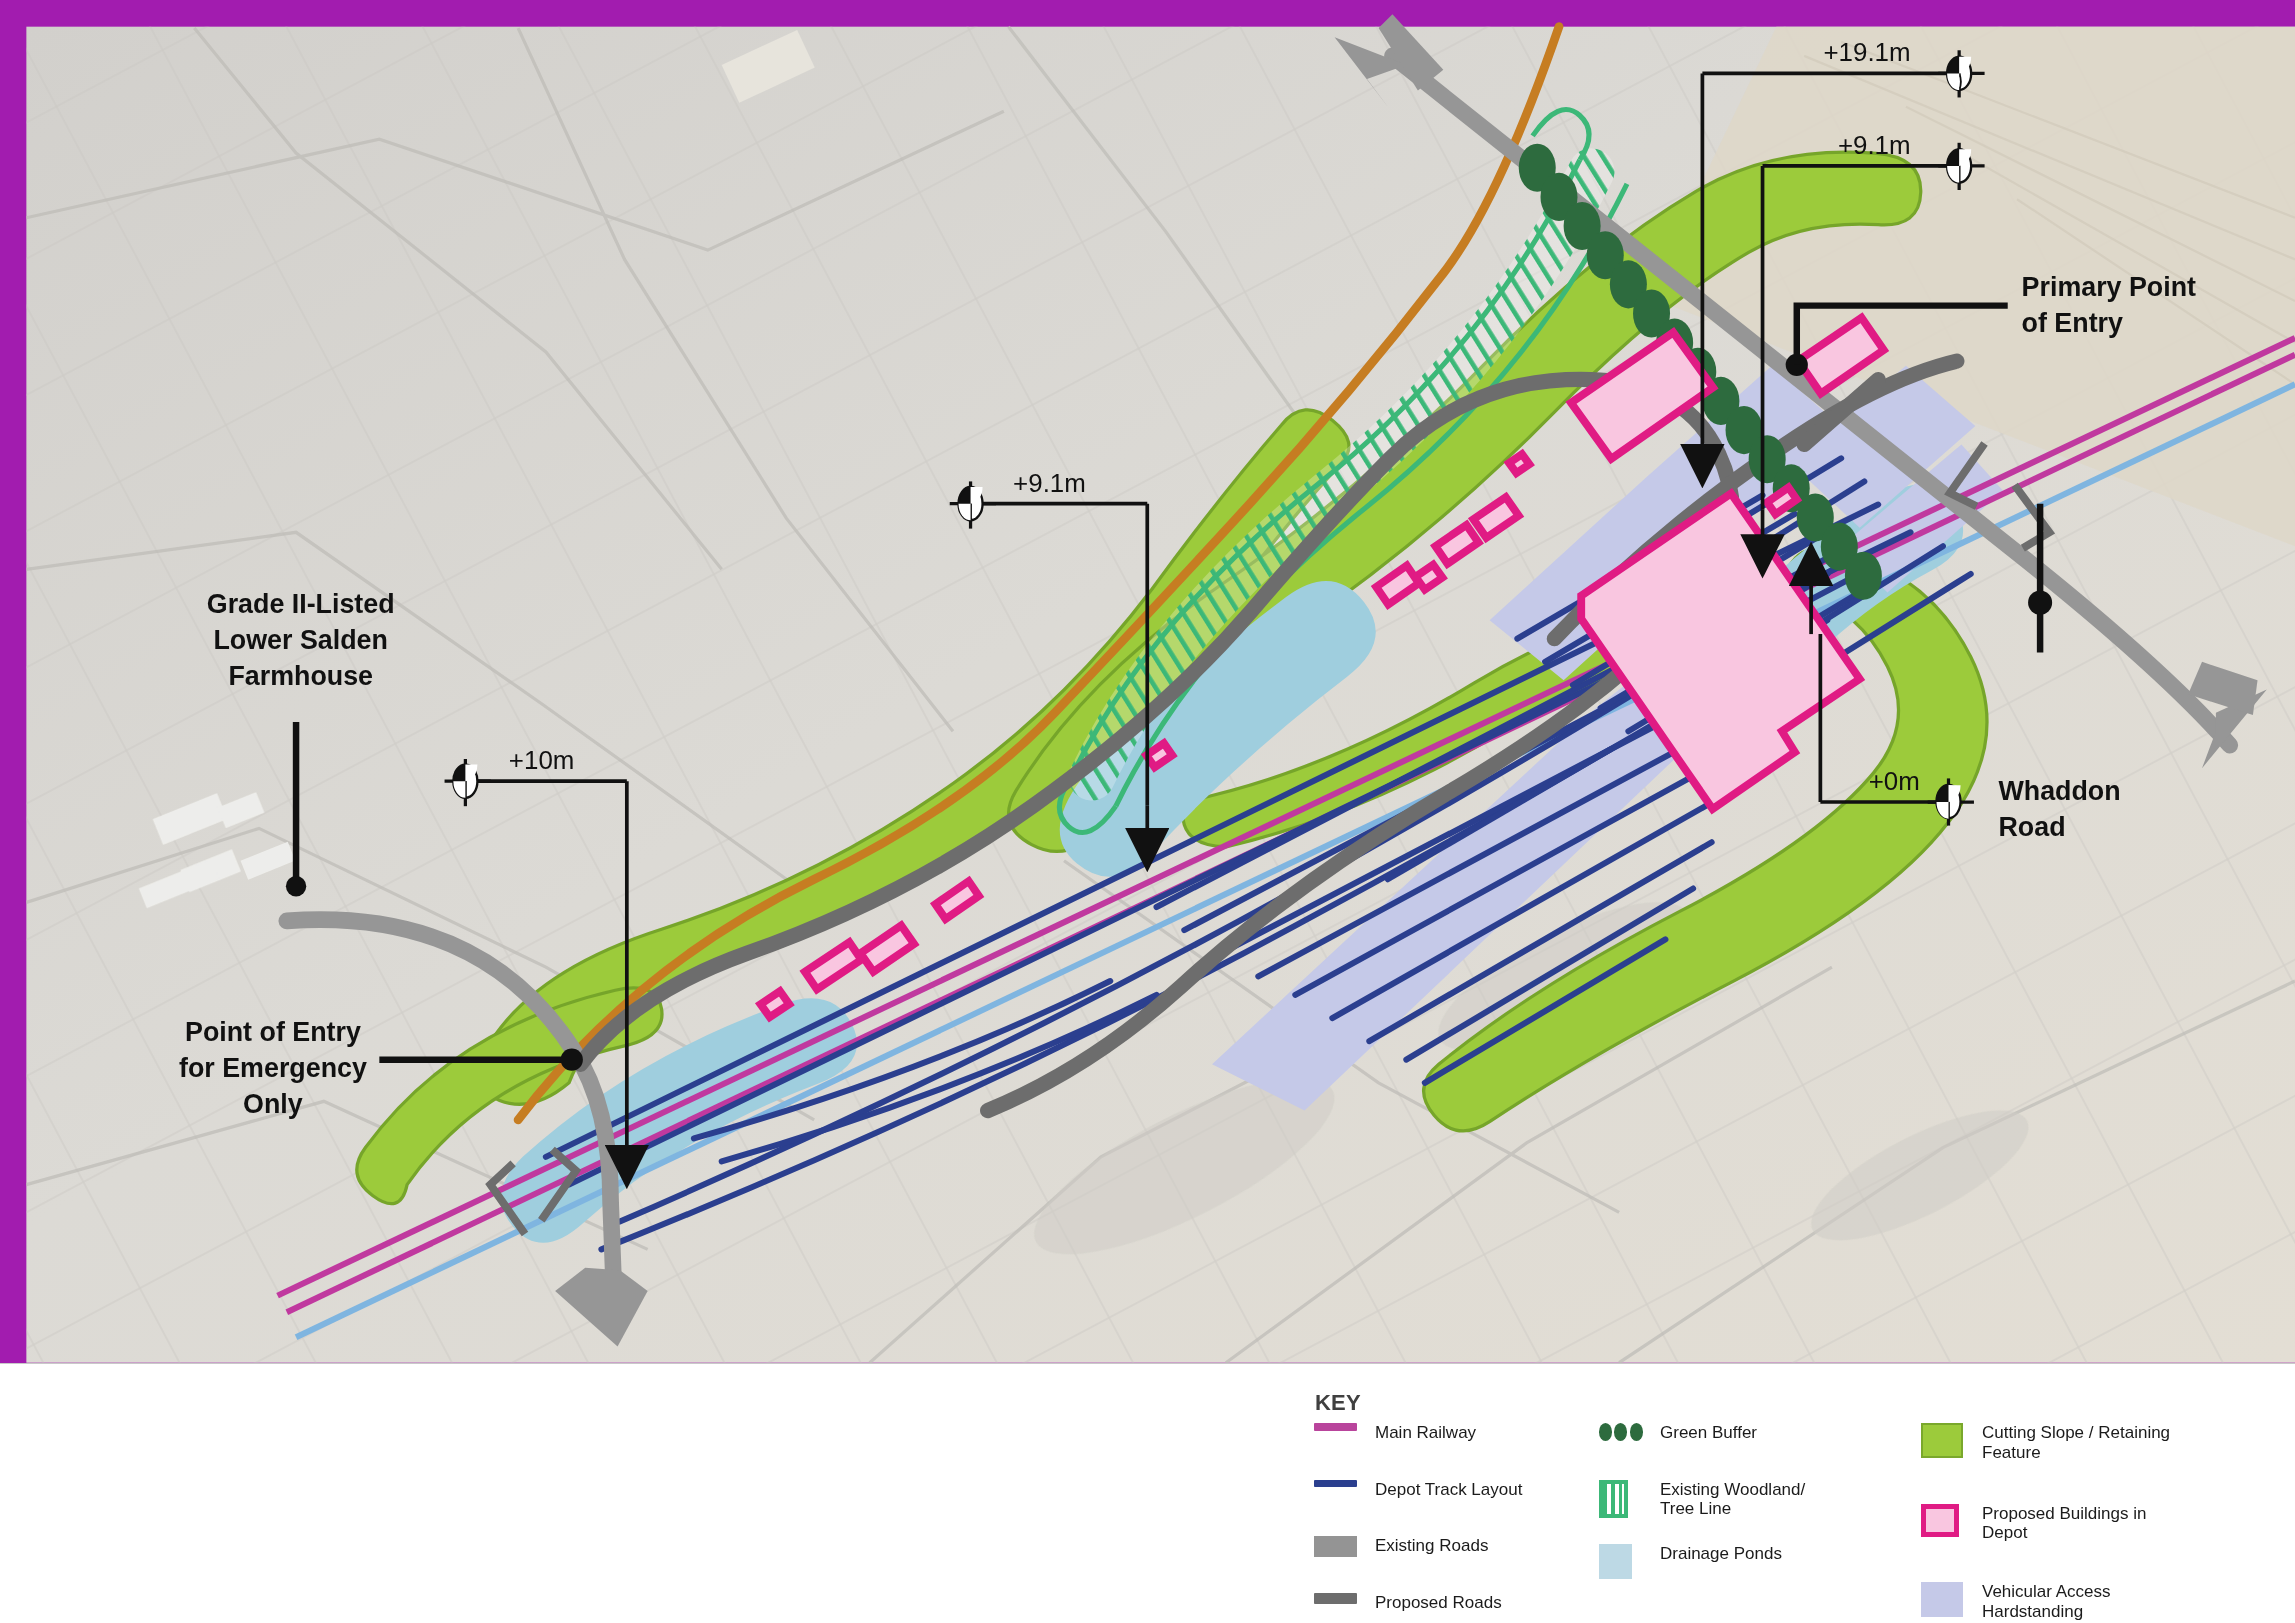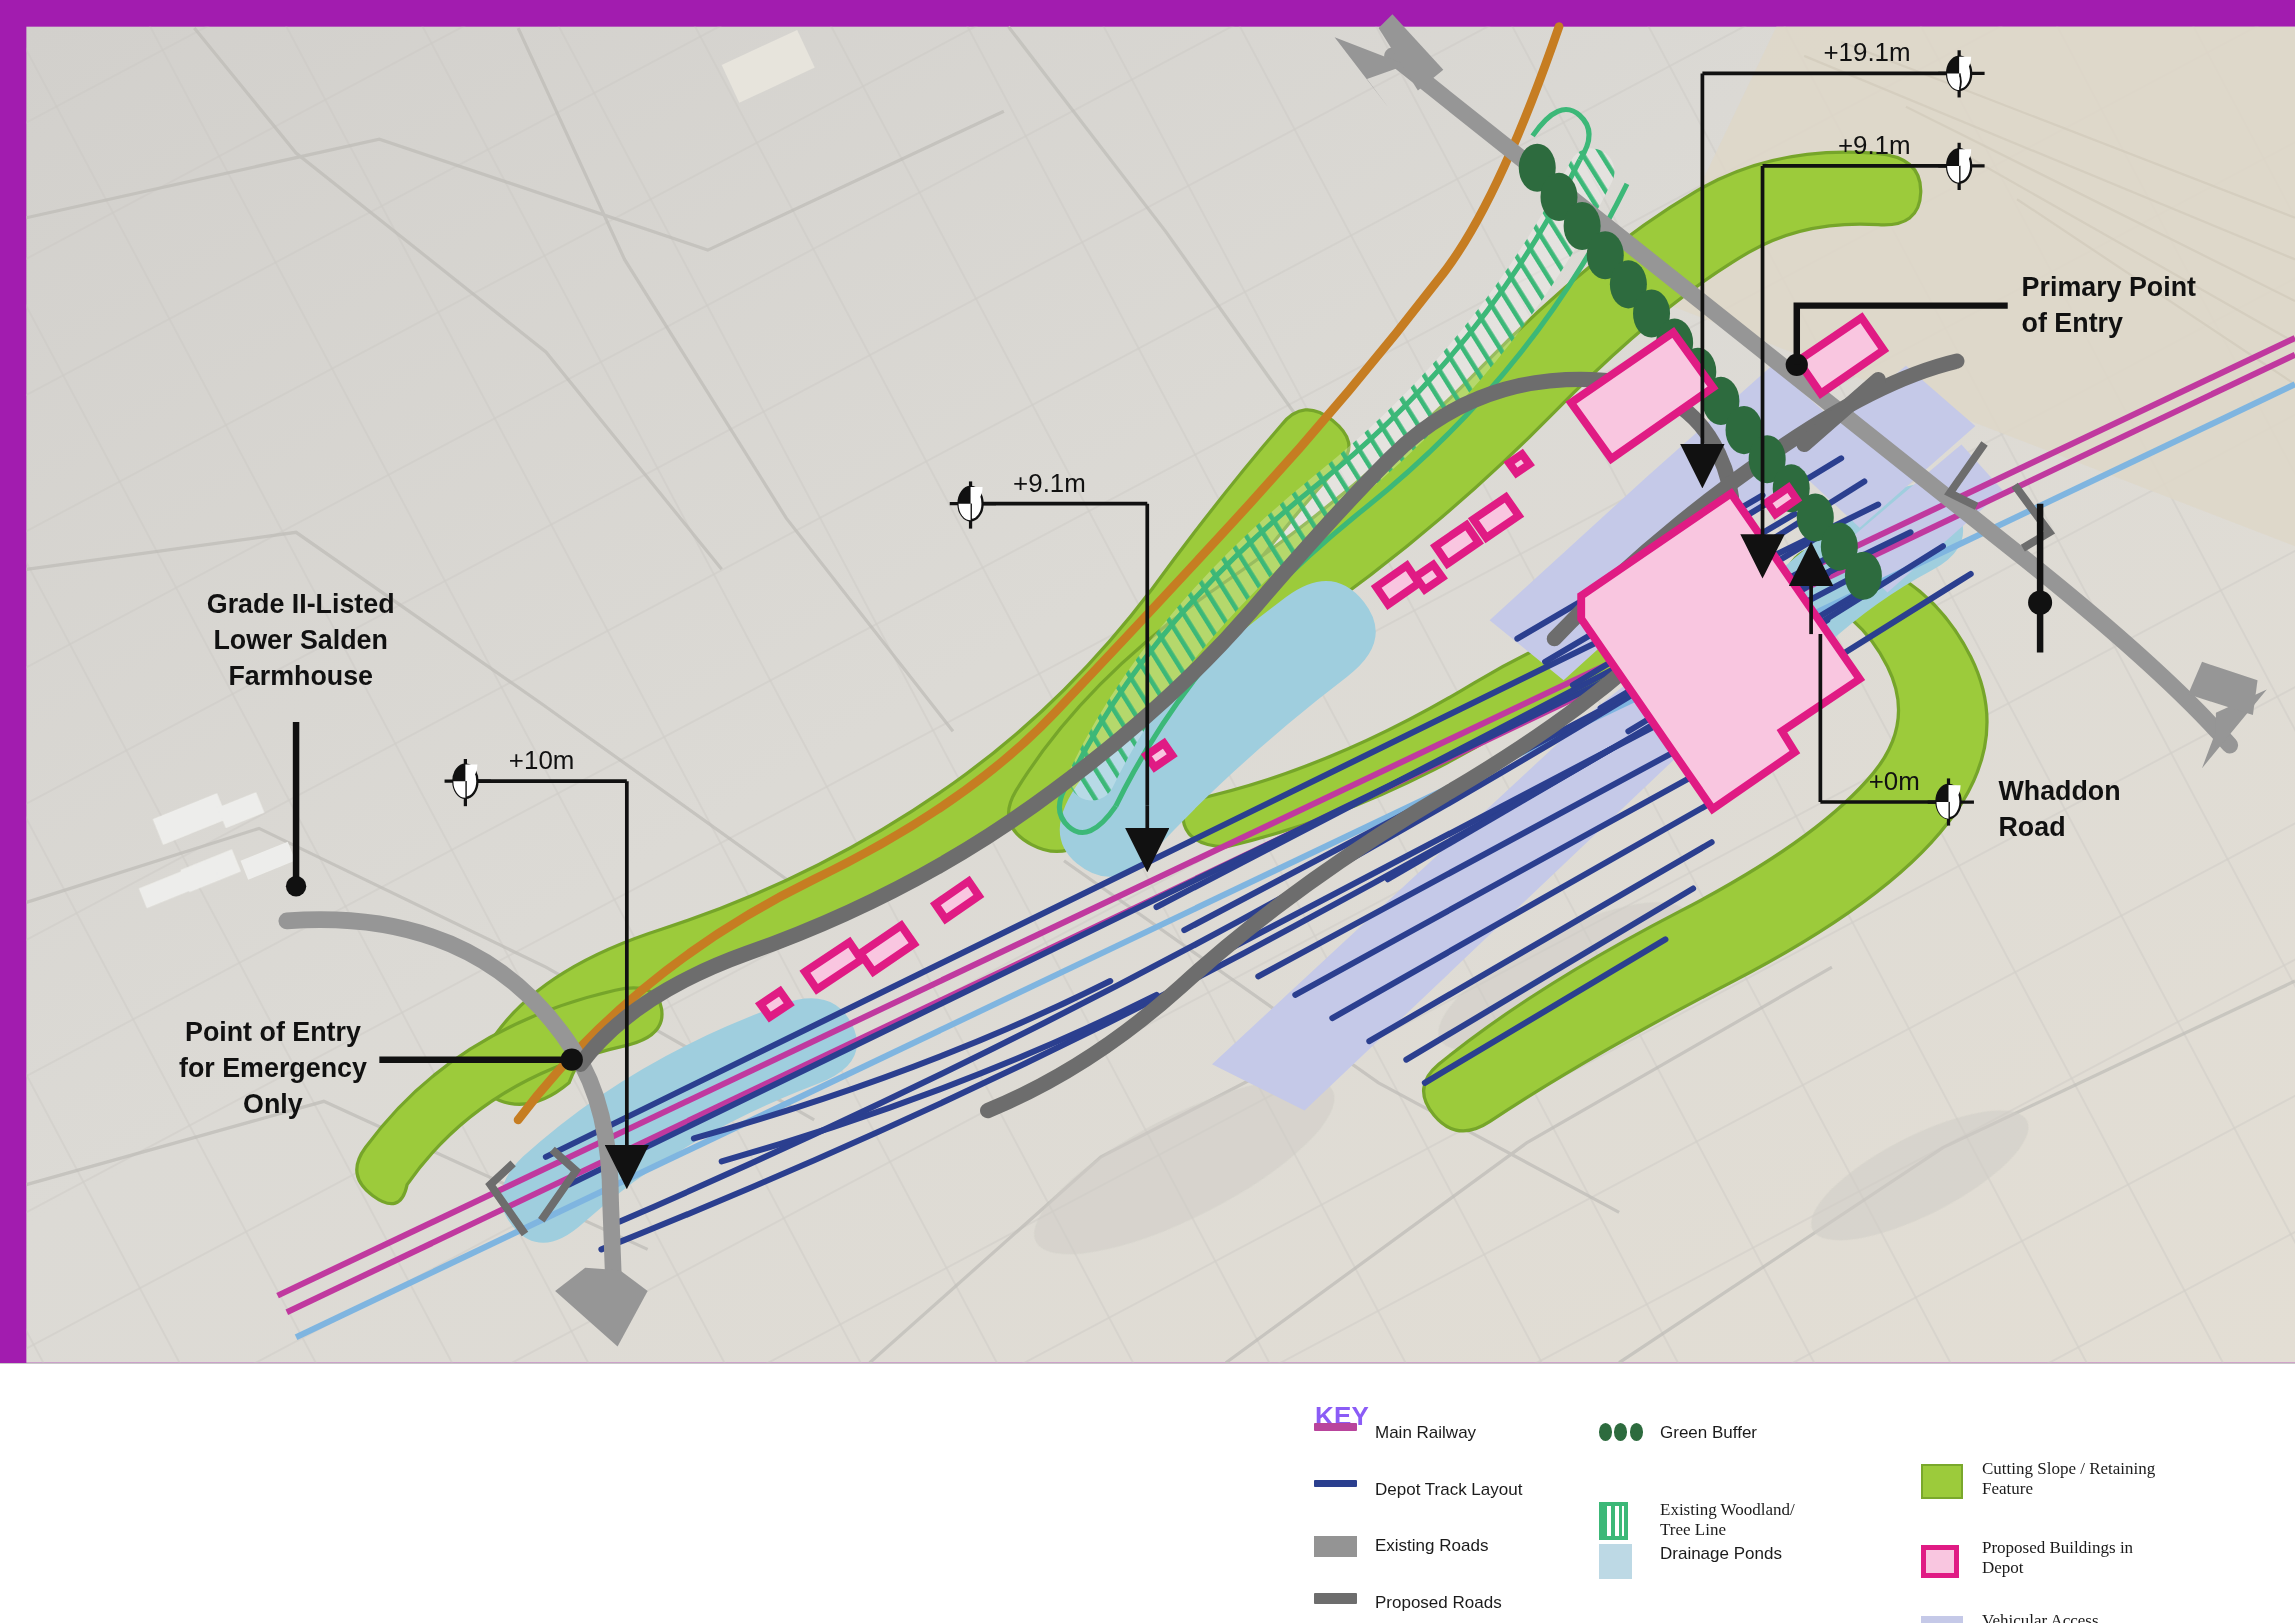--- a/index.html
+++ b/index.html
@@ -14,27 +14,27 @@
   #footer{position:absolute;left:0;top:1363px;width:2295px;height:261px;background:#fff;
           border-top:1.4px solid #c9c9c9;box-sizing:border-box;}
   #footer-left{position:absolute;left:0;top:0;width:1258px;height:259px;
                border-right:1.4px solid #c9c9c9;box-sizing:border-box;}
   #title-text{position:absolute;left:28px;top:39px;font-size:27px;font-weight:bold;color:#1b1b1b;
               letter-spacing:-0.1px;white-space:nowrap;}
   #subtitle-text{position:absolute;left:28px;top:99px;font-size:20.4px;font-style:italic;color:#333;
                  white-space:nowrap;}
 
   #footer-right{position:absolute;left:1259px;top:0;width:1036px;height:259px;}
-  #key-heading{position:absolute;left:56px;top:26px;font-size:26px;font-weight:bold;color:#8b5cf6;letter-spacing:0.2px;margin-top:11px;}
+  #key-heading{position:absolute;left:56px;top:26px;font-size:22px;font-weight:bold;color:#404040;letter-spacing:0.2px;}
   .key-col{position:absolute;top:59px;}
   #key-col-1{left:55px;width:282px;}
   #key-col-2{left:340px;width:319px;}
   #key-col-3{left:662px;width:370px;}
   .key-item{position:relative;display:flex;align-items:flex-start;margin-bottom:4.6px;}
-  .key-item-tall{align-items:flex-end;font-family:Liberation Serif, serif;}
+  .key-item-tall{align-items:flex-start;}
   .sw-wrap{width:61px;min-width:61px;display:flex;align-items:center;justify-content:flex-start;}
   .key-label{font-size:17px;color:#1b1b1b;line-height:1.17;}
 
   .sw-line{width:43px;height:7.9px;border-radius:0.9px;}
   .sw-block{width:43px;height:20.4px;}
   .sw-dots{display:flex;gap:2.3px;}
   .sw-dots i{display:block;width:13px;height:17.6px;border-radius:50%;background:#2d6b3e;}
   .sw-hatch{width:29px;height:38px;box-sizing:border-box;border:4.2px solid #3cb878;background:
       repeating-linear-gradient(90deg,#3cb878 0 3.7px,#ffffff 3.7px 7.9px);}
   .sw-pond{width:33px;height:35px;background:#bdd9e5;}

